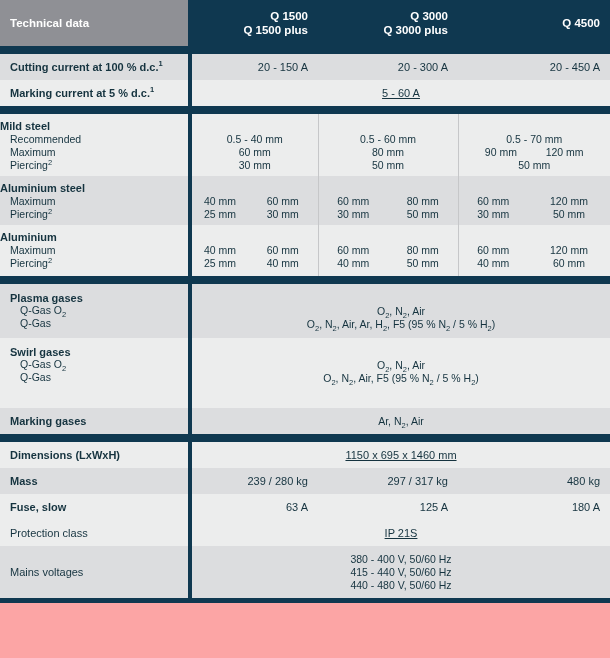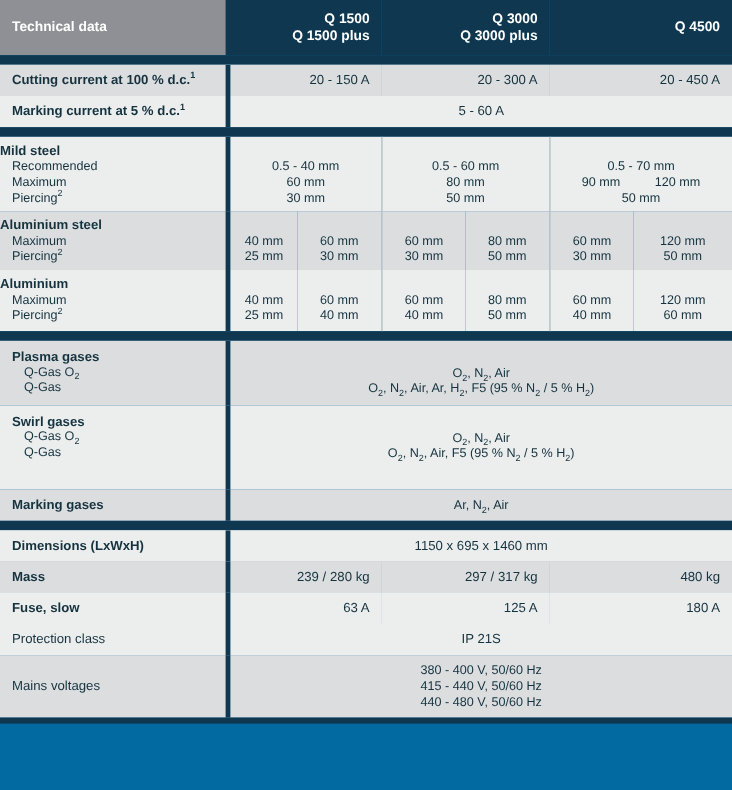--- a/index.html
+++ b/index.html
@@ -4,21 +4,21 @@
 <style>
   html,body{margin:0;padding:0;}
   body{
     width:610px;height:658px;
     background:#ffffff;
     font-family:"Liberation Sans", sans-serif;
     font-size:11px;
     color:#15333f;
     overflow:hidden;
   }
-  .sheet{width:610px;height:658px;position:relative;background:#0369a1;}
+  .sheet{width:610px;height:658px;position:relative;background:#fca5a5;}
   table{border-collapse:collapse;width:610px;table-layout:fixed;}
   td,th{padding:0;margin:0;vertical-align:middle;}
 
   
   .hdr-row td{height:46px;}
   .hdr-label{
     background:#8f9095;color:#ffffff;font-weight:bold;font-size:11.5px;
     padding-left:10px;border-right:4px solid #0f3850;
   }
   .hdr-col{
@@ -31,21 +31,21 @@
   
   .lbl{
     padding-left:10px;font-weight:bold;font-size:11px;color:#15333f;
     border-right:4px solid #0f3850;
   }
   .lbl-plain{
     padding-left:10px;font-size:11px;color:#15333f;
     border-right:4px solid #0f3850;
   }
   .val{ text-align:right;padding-right:10px;font-size:11px;color:#15333f;}
-  .val-c{ text-align:center;font-size:11px;color:#15333f;}
+  .val-c{ text-align:center;font-size:11px;color:#15333f;text-decoration:underline;}
   .bg-a{background:#dcdddf;}
   .bg-b{background:#eceded;}
   .row-h{height:26px;}
 
   
   .sub{ font-size:10.5px; line-height:13px; color:#15333f;}
   .sub-title{font-weight:bold;font-size:11px;}
   .indent{padding-left:10px;}
   .cell-lines{line-height:13px;padding:4px 0;}
   .center{text-align:center;}

